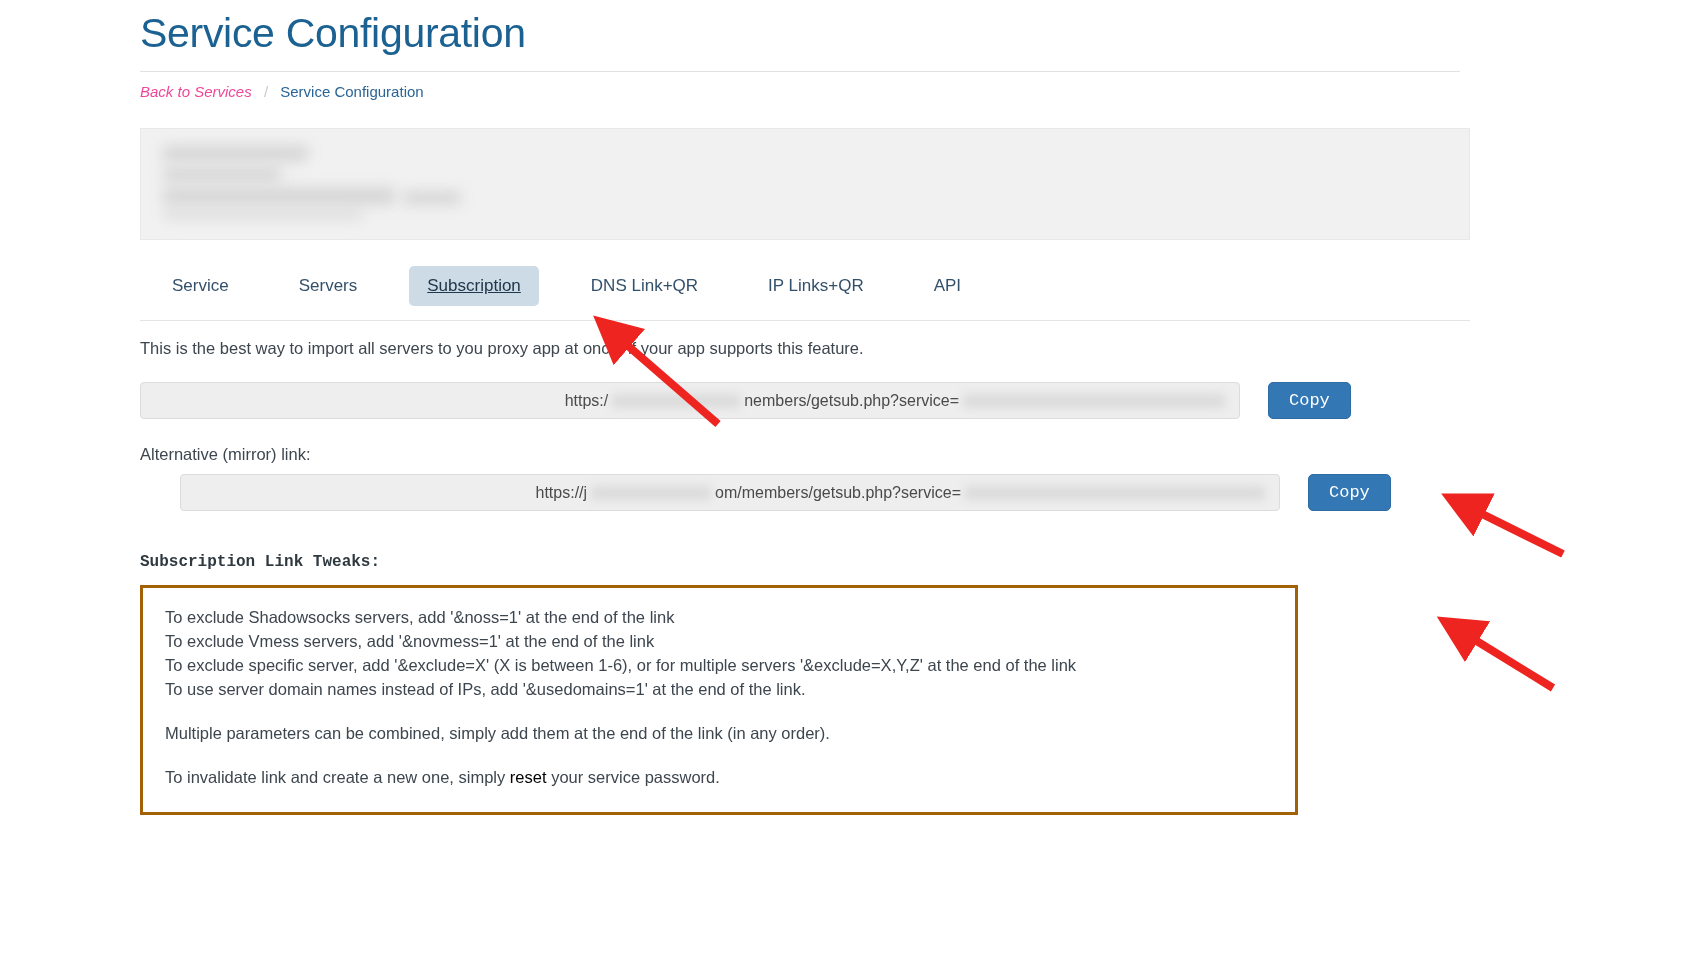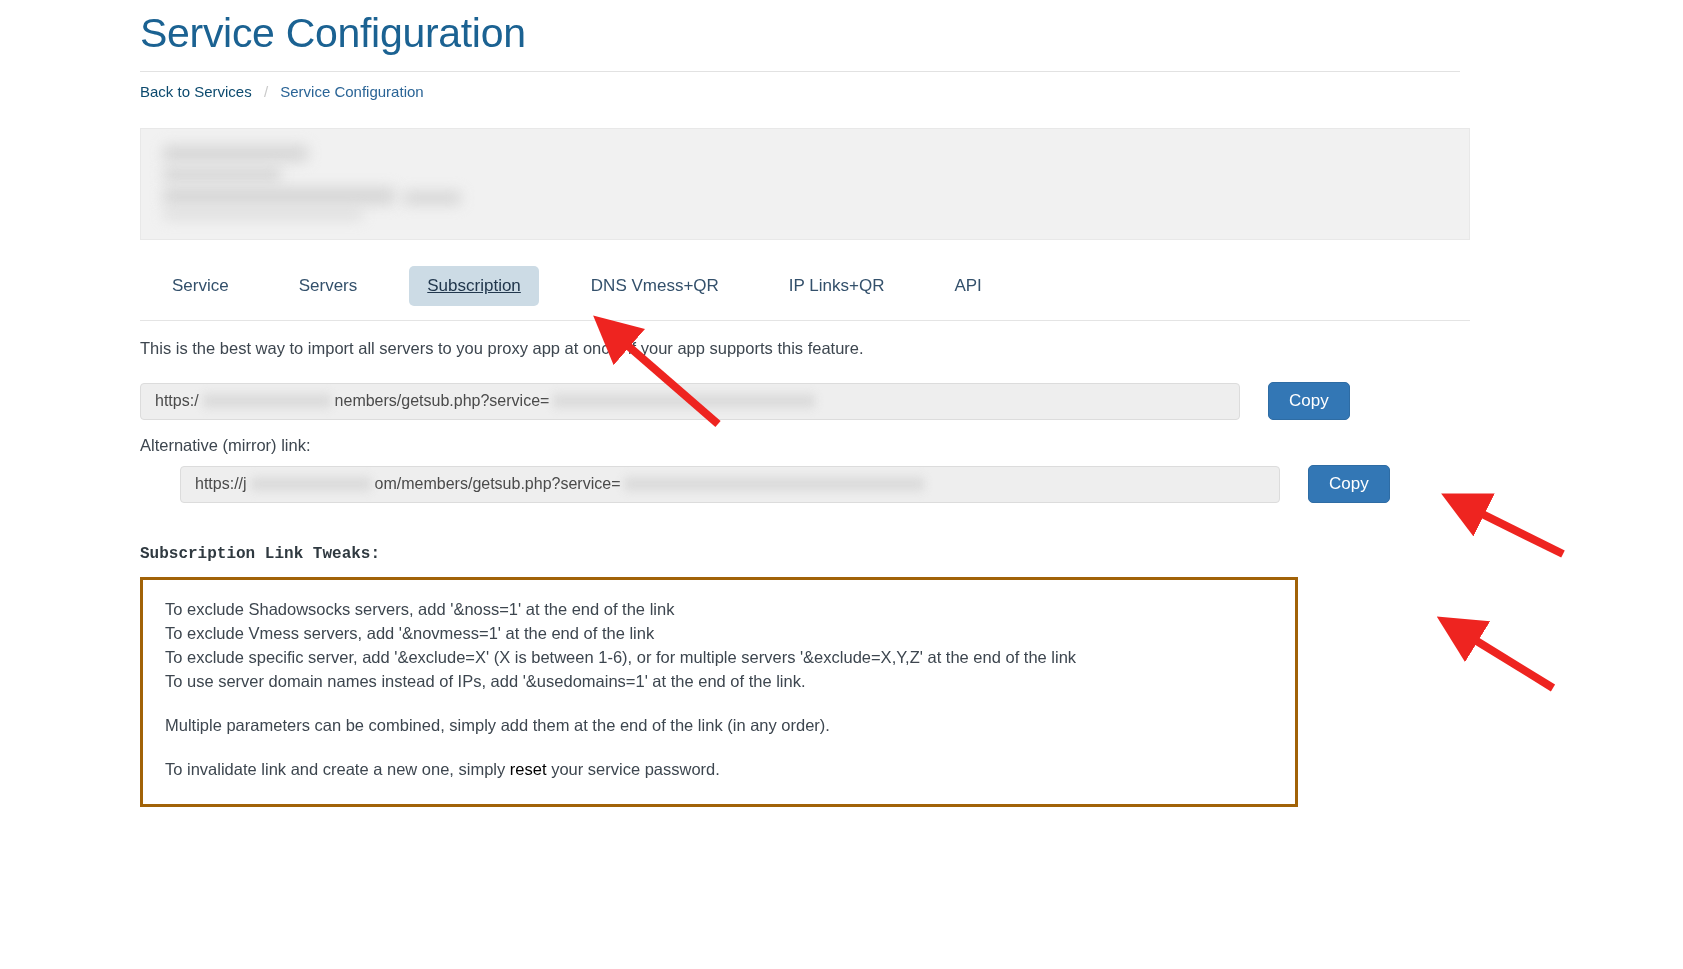--- a/index.html
+++ b/index.html
@@ -36,21 +36,21 @@
   .title-rule {
     border-bottom: 1px solid #e2e2e2;
     margin-top: 14px;
     width: 1320px;
   }
   .breadcrumb {
     font-size: 15px;
     padding-top: 11px;
     color: #9b9b9b;
   }
-  .breadcrumb .crumb-muted { color: #0c4a6e; }
+  .breadcrumb .crumb-muted { color: #ec4899; font-style: italic; }
   .breadcrumb .crumb-sep { color: #c9c9c9; padding: 0 8px; }
   .breadcrumb .crumb-active { color: #2a6496; }
 
   
   .info-panel {
     margin-top: 28px;
     width: 1330px;
     height: 112px;
     background: #f1f1f1;
     border: 1px solid #e8e8e8;
@@ -120,46 +120,47 @@
     border: 1px solid #dcdcdc;
     border-radius: 4px;
     font-size: 16px;
     color: #4a4a4a;
     padding: 0 14px;
     display: flex;
     align-items: center;
     position: relative;
     overflow: hidden;
     font-family: "Liberation Sans", sans-serif;
+    justify-content: flex-end;
   }
   .link-input .txt { white-space: pre; }
   .blur-seg {
     display: inline-block;
     background: #d9d9d9;
     filter: blur(5px);
     height: 14px;
     border-radius: 2px;
     opacity: 0.9;
     vertical-align: middle;
   }
   .btn-copy {
     margin-left: 28px;
     background: #3377b5;
     color: #ffffff;
     border: 1px solid #2e6ca4;
     border-radius: 5px;
     font-size: 17px;
     padding: 8px 20px;
     cursor: pointer;
-    font-family: Liberation Sans, sans-serif;
+    font-family: Liberation Mono, monospace;
   }
   .mirror-label {
     font-size: 16.5px;
     color: #3d464f;
-    margin-top: 16px;
+    margin-top: 26px;
   }
 
   .tweaks-title {
     font-size: 16px;
     font-weight: bold;
     color: #2f3940;
     margin-top: 42px;
     font-family: Liberation Mono, monospace;
   }
 
@@ -208,21 +209,21 @@
       <div class="blur-line bl2"></div>
       <div class="blur-line bl3"></div>
       <div class="blur-line bl4"></div>
       <div class="blur-line bl5"></div>
     </div>
 
     <div class="tabs">
       <div class="tab first">Service</div>
       <div class="tab">Servers</div>
       <div class="tab active">Subscription</div>
-      <div class="tab">DNS Vmess+QR</div>
+      <div class="tab">DNS Link+QR</div>
       <div class="tab">IP Links+QR</div>
       <div class="tab">API</div>
     </div>
 
     <div class="section-desc">This is the best way to import all servers to you proxy app at once, if your app supports this feature.</div>
 
     <div class="field-row">
       <div class="link-input">
         <span class="txt">https:/</span>
         <span class="blur-seg" style="width:128px;margin:0 4px;"></span>

